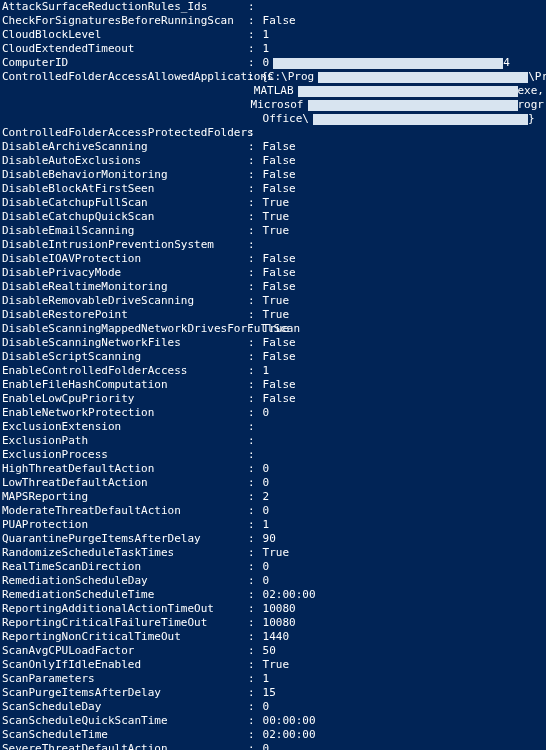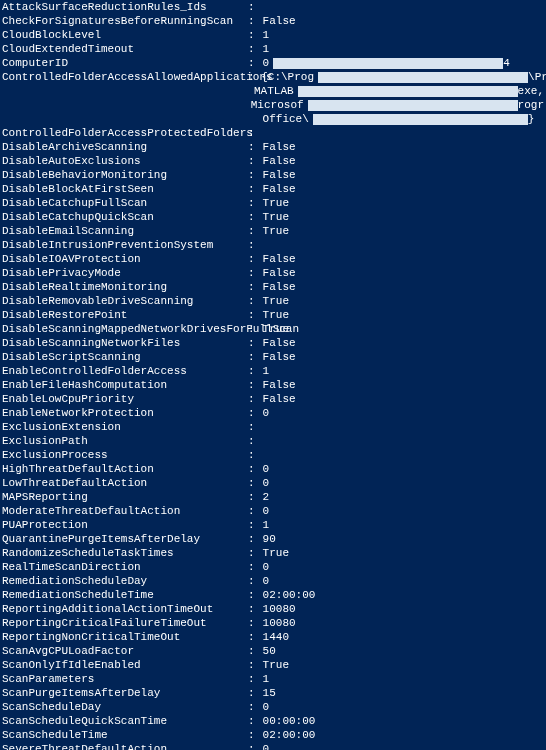--- a/index.html
+++ b/index.html
@@ -11,21 +11,21 @@
     font-size: 11px;
     line-height: 14px;
     width: 546px;
     height: 750px;
     overflow: hidden;
   }
   .terminal {
     padding: 0 2px;
     white-space: pre;
   }
-  .row { display: flex; font-family: Liberation Mono, monospace; }
+  .row { display: flex; }
   .key { width: 246px; }
   .colon { width: 8px; }
   .val { flex: 1; }
   .redact {
     display: inline-block;
     background: #d8e4f0;
     height: 11px;
     vertical-align: middle;
     margin-left: 4px;
   }

